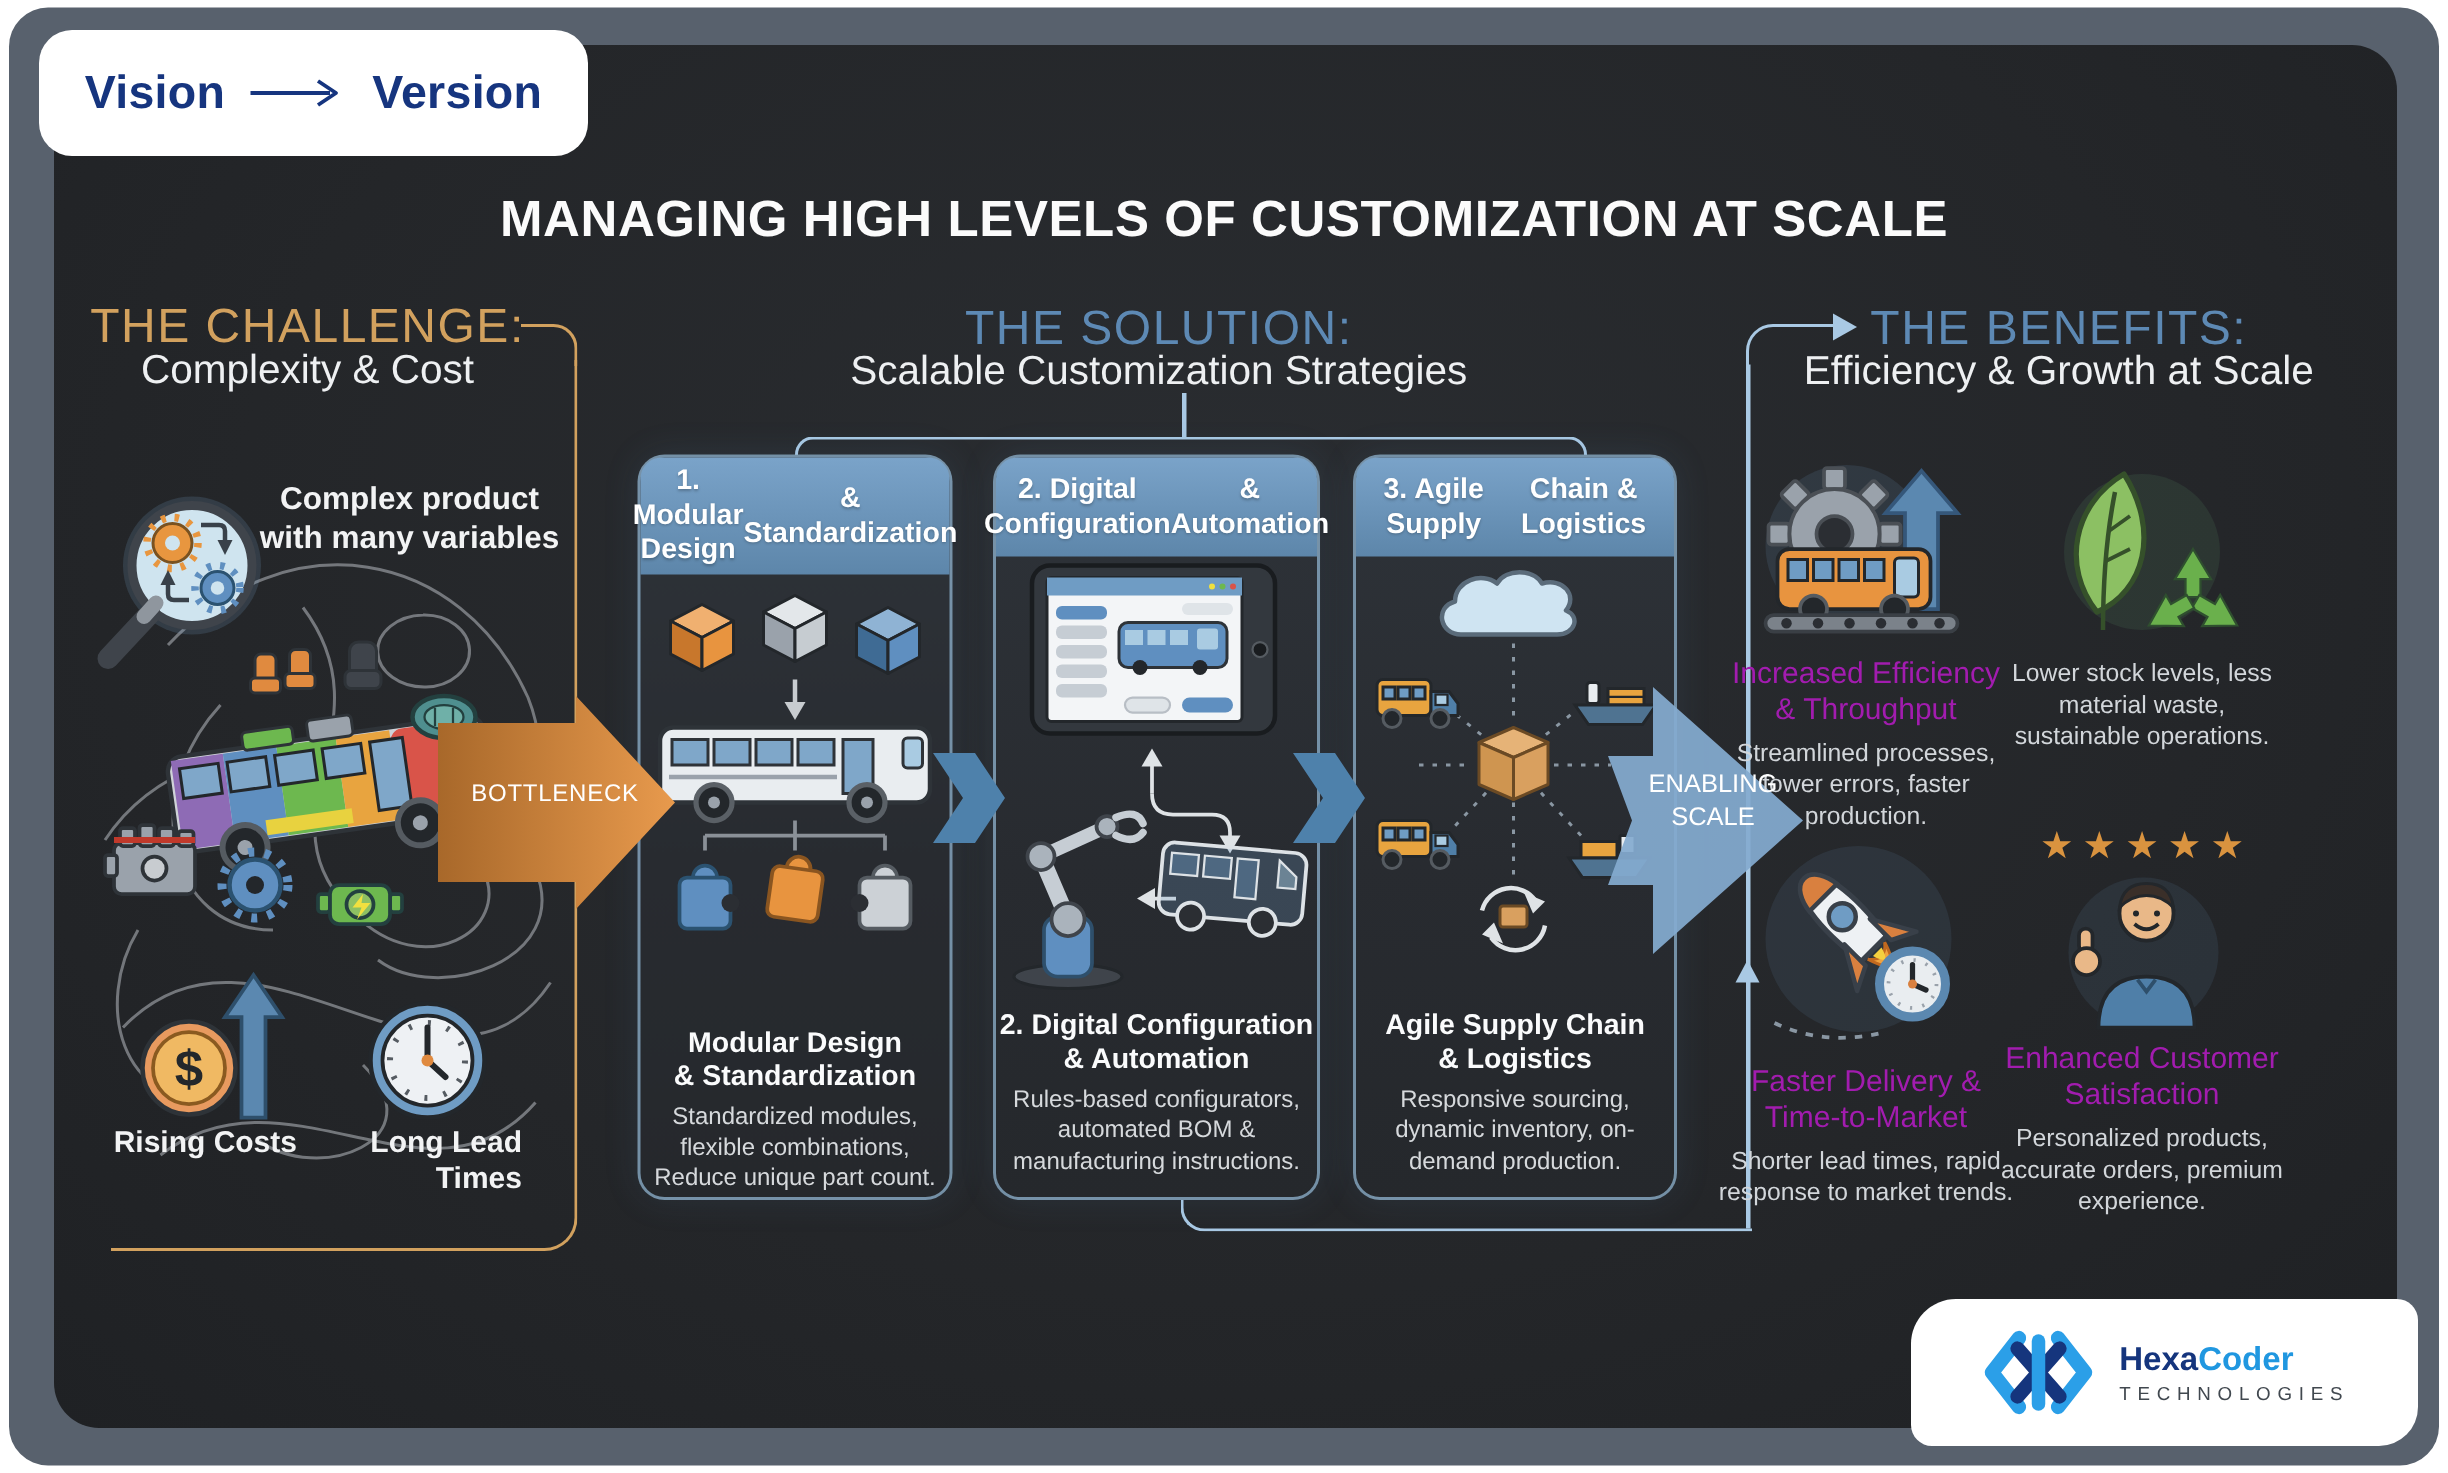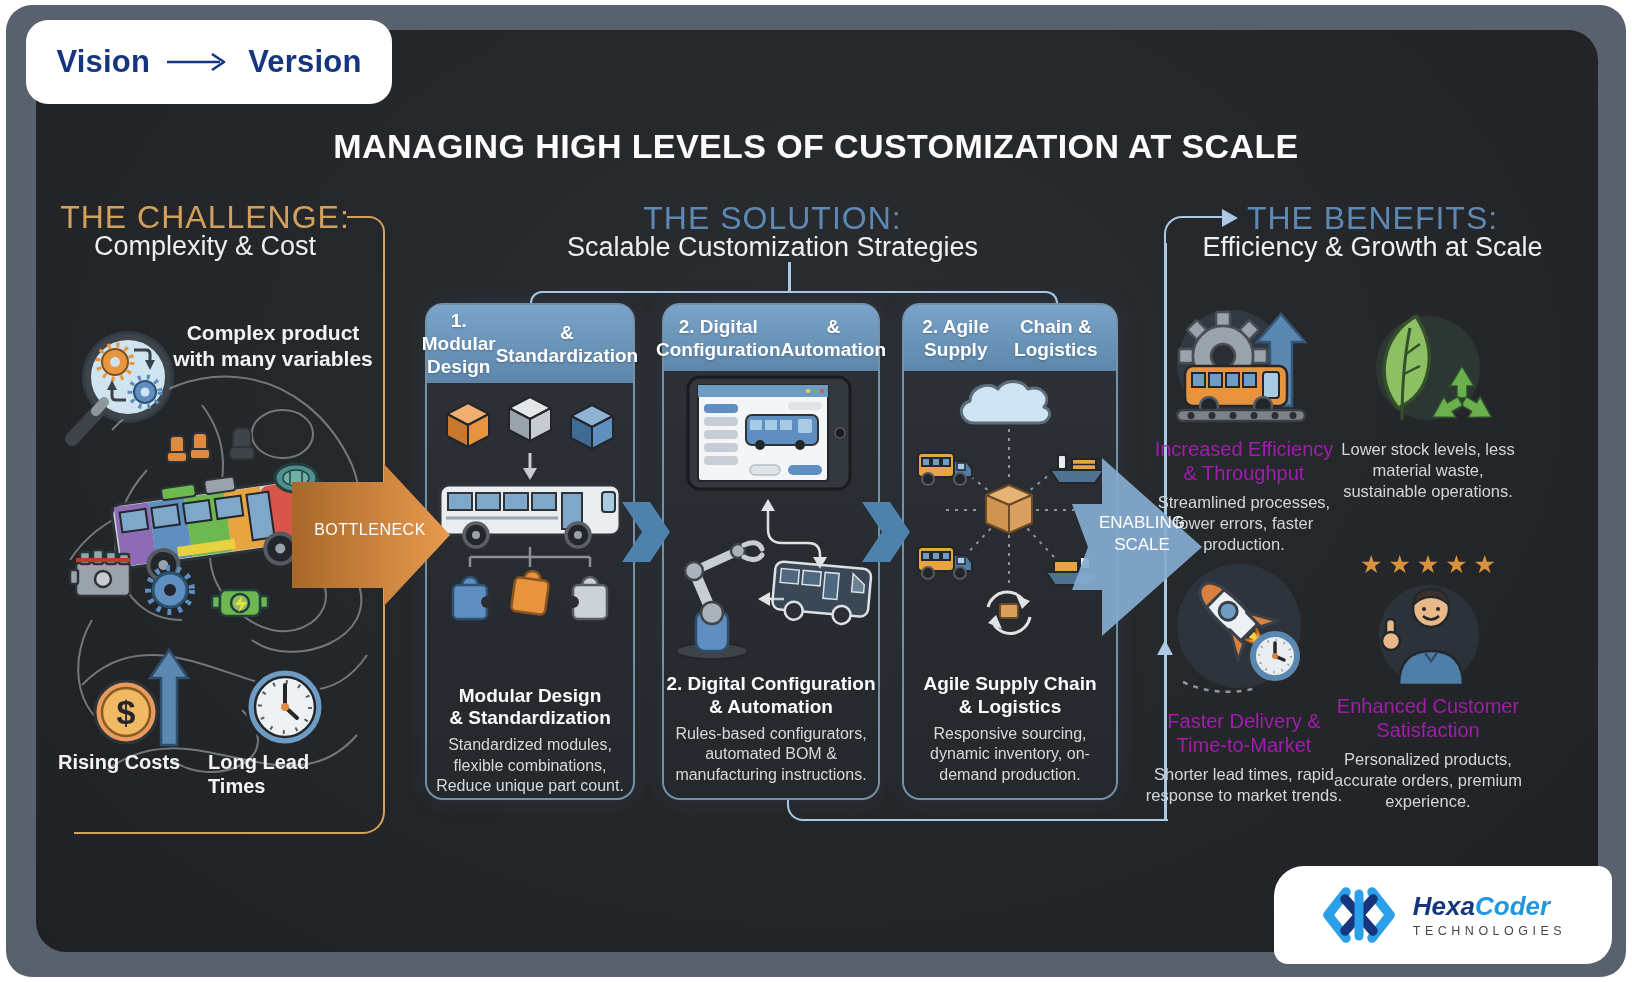--- a/index.html
+++ b/index.html
@@ -40,21 +40,21 @@
   .gold-main{left:74px;top:240px;width:309px;height:592px;border-right:2.5px solid #d2a15e;border-bottom:2.5px solid #d2a15e;border-bottom-right-radius:22px;}
   .sol-stub{left:788px;top:262px;width:2.5px;height:30px;background:#a9c9e4;}
   .sol-bracket{left:530px;top:291px;width:524px;height:16px;border-top:2.5px solid #a9c9e4;border-left:2.5px solid #a9c9e4;border-right:2.5px solid #a9c9e4;border-radius:12px 12px 0 0;}
   .route-corner{left:1164px;top:216px;width:60px;height:28px;border-top:2.5px solid #a9c9e4;border-left:2.5px solid #a9c9e4;border-top-left-radius:18px;}
   .route-head{left:1222px;top:209px;width:0;height:0;border-left:16px solid #a9c9e4;border-top:9px solid transparent;border-bottom:9px solid transparent;}
   .route-v{left:1164px;top:243px;width:2.5px;height:576px;background:#a9c9e4;}
   .route-up{left:1157px;top:640px;width:0;height:0;border-bottom:15px solid #a9c9e4;border-left:8px solid transparent;border-right:8px solid transparent;}
   .bottom-bracket{left:787px;top:800px;width:379px;height:19px;border-left:2.5px solid #a9c9e4;border-bottom:2.5px solid #a9c9e4;border-bottom-left-radius:16px;}
   
   .callout{left:163px;top:320px;width:220px;text-align:center;font-size:21px;font-weight:700;color:#f2f3f4;line-height:1.25;z-index:3;}
-  .c-item{font-size:20px;font-weight:700;color:#f2f3f4;text-align:left;line-height:1.2;z-index:3;}
+  .c-item{font-size:20px;font-weight:700;color:#f2f3f4;text-align:right;line-height:1.2;z-index:3;}
   .bneck-label{left:296px;top:521px;width:148px;text-align:center;font-size:16px;font-weight:400;color:#ffffff;letter-spacing:.5px;z-index:4;}
   
   .step-box{
     top:303px;height:497px;border:2px solid rgba(143,179,207,.75);border-radius:18px;
     background:linear-gradient(180deg,#2e3339 0%,#282b30 55%,#25282c 100%);
     display:flex;flex-direction:column;box-sizing:border-box;z-index:2;
     box-shadow:0 0 24px rgba(90,140,190,.12);
   }
   .step-header{
     border-radius:14px 14px 0 0;background:linear-gradient(180deg,#7aa3c9,#5d86aa);
@@ -70,21 +70,21 @@
   .benefit{display:flex;flex-direction:column;align-items:center;text-align:center;z-index:3;}
   .b-title{font-size:20px;font-weight:400;color:#a21caf;line-height:1.18;margin-top:8px;}
   .b-desc{font-size:16.5px;color:#d2d6da;line-height:1.26;margin-top:7px;}
   .stars{font-size:25px;color:#d9933f;letter-spacing:6px;line-height:1;padding-left:6px;margin-bottom:2px;}
   
   .logo-tab{
     right:20px;bottom:18px;width:338px;height:98px;background:#ffffff;
     border-radius:30px 14px 26px 14px;display:flex;align-items:center;justify-content:center;gap:15px;z-index:6;
   }
   .logo-text{display:flex;flex-direction:column;align-items:flex-start;}
-  .logo-row1{font-size:26px;font-weight:800;line-height:1;font-style:italic;}
+  .logo-row1{font-size:22px;font-weight:800;line-height:1;}
   .logo-sub{font-size:12.5px;letter-spacing:4.5px;color:#41484f;margin-top:5px;font-weight:500;}
   .navy{color:#15357d;}
   .azure{color:#2097e0;}
 </style>
 </head>
 <body>
 
 <div class="abs slate"></div>
 <div class="abs panel"></div>
 
@@ -383,21 +383,21 @@
   </svg>
   <div class="step-title">
     <div>2. Digital Configuration</div>
     <div>&amp; Automation</div>
   </div>
   <div class="step-desc">Rules-based configurators, automated BOM &amp; manufacturing instructions.</div>
 </div>
 
 <div class="abs step-box" style="left:902px;width:216px;">
   <div class="step-header">
-    <span>2. Agile Supply</span>
+    <span>3. Agile Supply</span>
     <span>Chain &amp; Logistics</span>
   </div>
   <svg class="step-art" width="212" height="290" viewBox="0 0 212 290">
     <path d="M70,50 C56,50 52,32 66,28 C66,14 84,8 94,16 C100,6 118,6 124,16 C138,12 148,24 140,34 C150,38 146,50 134,50 Z" fill="#cfe4f2" stroke="#5a6b7a" stroke-width="3" stroke-linejoin="round"></path>
     <g stroke="#8a97a3" stroke-width="2" stroke-dasharray="3 6" fill="none">
       <line x1="105" y1="56" x2="105" y2="110"></line>
       <line x1="60" y1="98" x2="90" y2="122"></line>
       <line x1="150" y1="98" x2="120" y2="122"></line>
       <line x1="60" y1="184" x2="90" y2="152"></line>
       <line x1="150" y1="184" x2="120" y2="152"></line>

